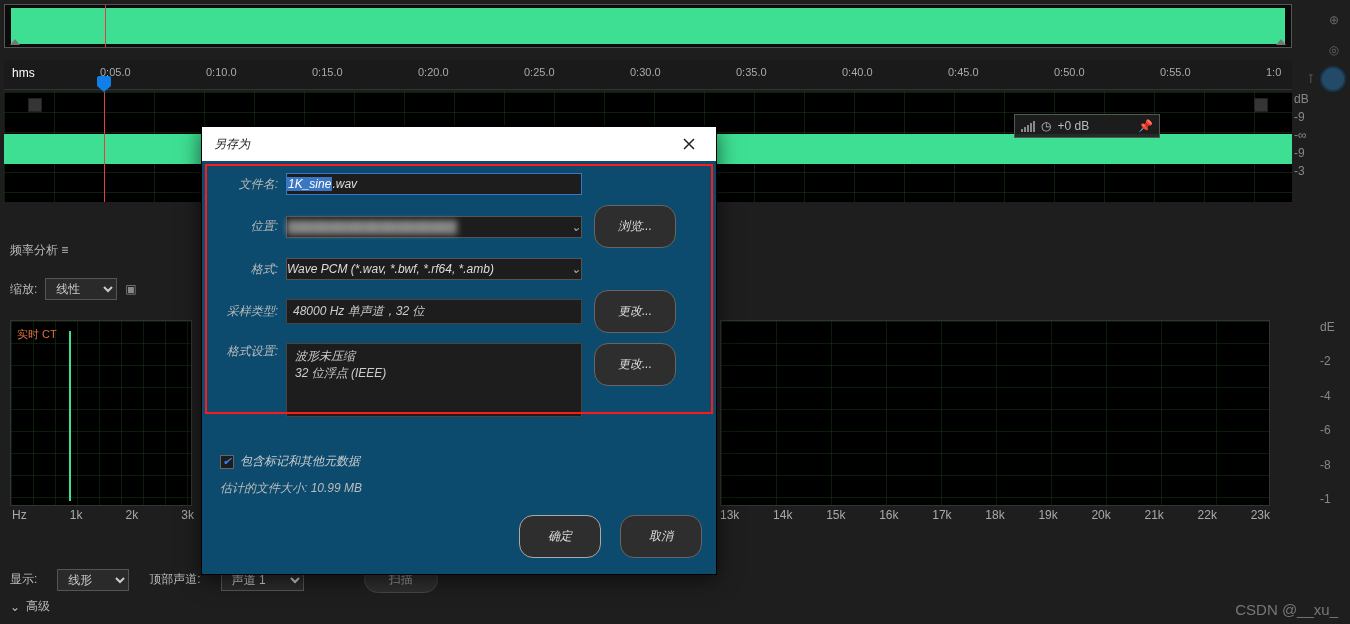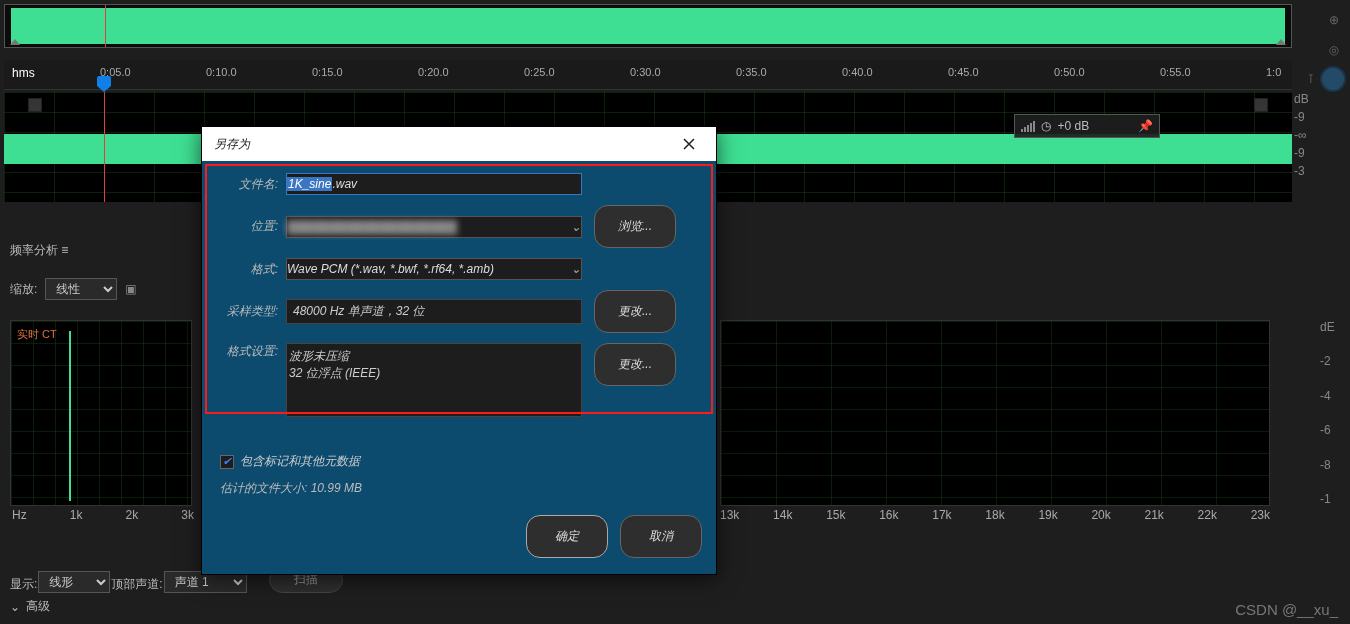--- a/index.html
+++ b/index.html
@@ -62,48 +62,48 @@
 
 .freq-plot-right { position: absolute; left: 720px; right: 80px; top: 320px; height: 186px; background: #000; border: 1px solid #333; }
 .freq-plot-right .grid { position: absolute; inset: 0; background:
   repeating-linear-gradient(to right, rgba(30,80,30,.35) 0 1px, transparent 1px 55px),
   repeating-linear-gradient(to bottom, rgba(30,80,30,.35) 0 1px, transparent 1px 22px);
 }
 .freq-axis-right { position: absolute; left: 720px; right: 80px; top: 508px; display: flex; justify-content: space-between; color: #aaa; font-size: 11px; text-align: right; }
 .right-db-scale { position: absolute; right: 4px; top: 320px; width: 26px; color: #888; font-size: 11px; display: flex; flex-direction: column; justify-content: space-between; height: 186px; gap: 12px; }
 
 
-.bottom-row { position: absolute; left: 10px; top: 566px; display: flex; align-items: flex-end; gap: 1px; color: #bbb; }
+.bottom-row { position: absolute; left: 10px; top: 566px; display: flex; align-items: center; gap: 20px; color: #bbb; }
 .bottom-row select { background: #2a2a2a; color: #ccc; border: 1px solid #555; padding: 2px 20px 2px 6px; }
 .bottom-row .scan-btn { background: #2e2e2e; color: #999; border-radius: 14px; padding: 4px 24px; border: 1px solid #444; }
 .adv-row { position: absolute; left: 10px; top: 598px; color: #bbb; display: flex; align-items: center; gap: 6px; }
 .watermark { position: absolute; right: 12px; bottom: 6px; color: #777; font-size: 15px; }
 
 
 .dialog { position: absolute; left: 201px; top: 126px; width: 516px; background: #0c4a6e; border: 1px solid #000; box-shadow: 0 4px 20px rgba(0,0,0,.6); font-style: italic; }
 .dialog .titlebar { height: 34px; background: #fff; color: #222; display: flex; align-items: center; padding: 0 12px; font-size: 13px; }
 .dialog .titlebar .close { margin-left: auto; width: 30px; height: 30px; display: flex; align-items: center; justify-content: center; color: #222; cursor: pointer; }
 .dialog .body { padding: 12px 14px 16px; position: relative; }
 .red-box { position: absolute; left: 205px; top: 164px; width: 508px; height: 250px; border: 2px solid #ff1a1a; pointer-events: none; z-index: 10;}
 .row { display: flex; align-items: center; margin-bottom: 10px; }
 .row .lab { width: 62px; text-align: right; color: #bbb; margin-right: 8px; }
 .input, .select { background: #1d1d1d; border: 1px solid #555; color: #ddd; padding: 3px 0; }
 .input.filename { width: 296px; border: 1px solid #3a76c4; }
 .input.filename .sel { background: #3a76c4; color: #fff; padding: 0 1px; }
 .select { width: 296px; display: flex; align-items: center; }
 .select .chev { margin-left: auto; color: #aaa; }
 .readfield { width: 296px; background: #1d1d1d; border: 1px solid #444; color: #ccc; padding: 3px 6px; }
-.textarea { width: 296px; height: 74px; background: #1d1d1d; border: 1px solid #444; color: #ccc; padding: 4px 2px; }
+.textarea { width: 296px; height: 74px; background: #1d1d1d; border: 1px solid #444; color: #ccc; padding: 4px 8px; }
 .pill-btn { background: #2e2e2e; border: 1px solid #666; border-radius: 14px; color: #ddd; padding: 12px 20px; cursor: pointer; min-width: 82px; text-align: center; }
 .pill-btn.primary { border-color: #aaa; }
 .row .side { margin-left: 12px; }
 .check-row { display: flex; align-items: center; gap: 6px; margin-top: 36px; margin-left: 4px; }
 .check-row .box { width: 14px; height: 14px; background: #1d1d1d; border: 1px solid #666; display: flex; align-items: center; justify-content: center; color: #3a82ff; font-size: 11px; }
 .estimate { margin-left: 4px; margin-top: 10px; color: #bbb; }
-.dlg-buttons { display: flex; gap: 12px; justify-content: flex-end; margin-top: 18px; }
+.dlg-buttons { display: flex; gap: 19px; justify-content: flex-end; margin-top: 18px; }
 .pos-blur { filter: blur(3px); color:#888;}
 </style>
 </head>
 <body>
 
 <div class="overview">
   <div class="wave"></div>
   <div class="playhead"></div>
   <div class="triangle" style="left:5px"></div>
   <div class="triangle" style="right:5px"></div>

